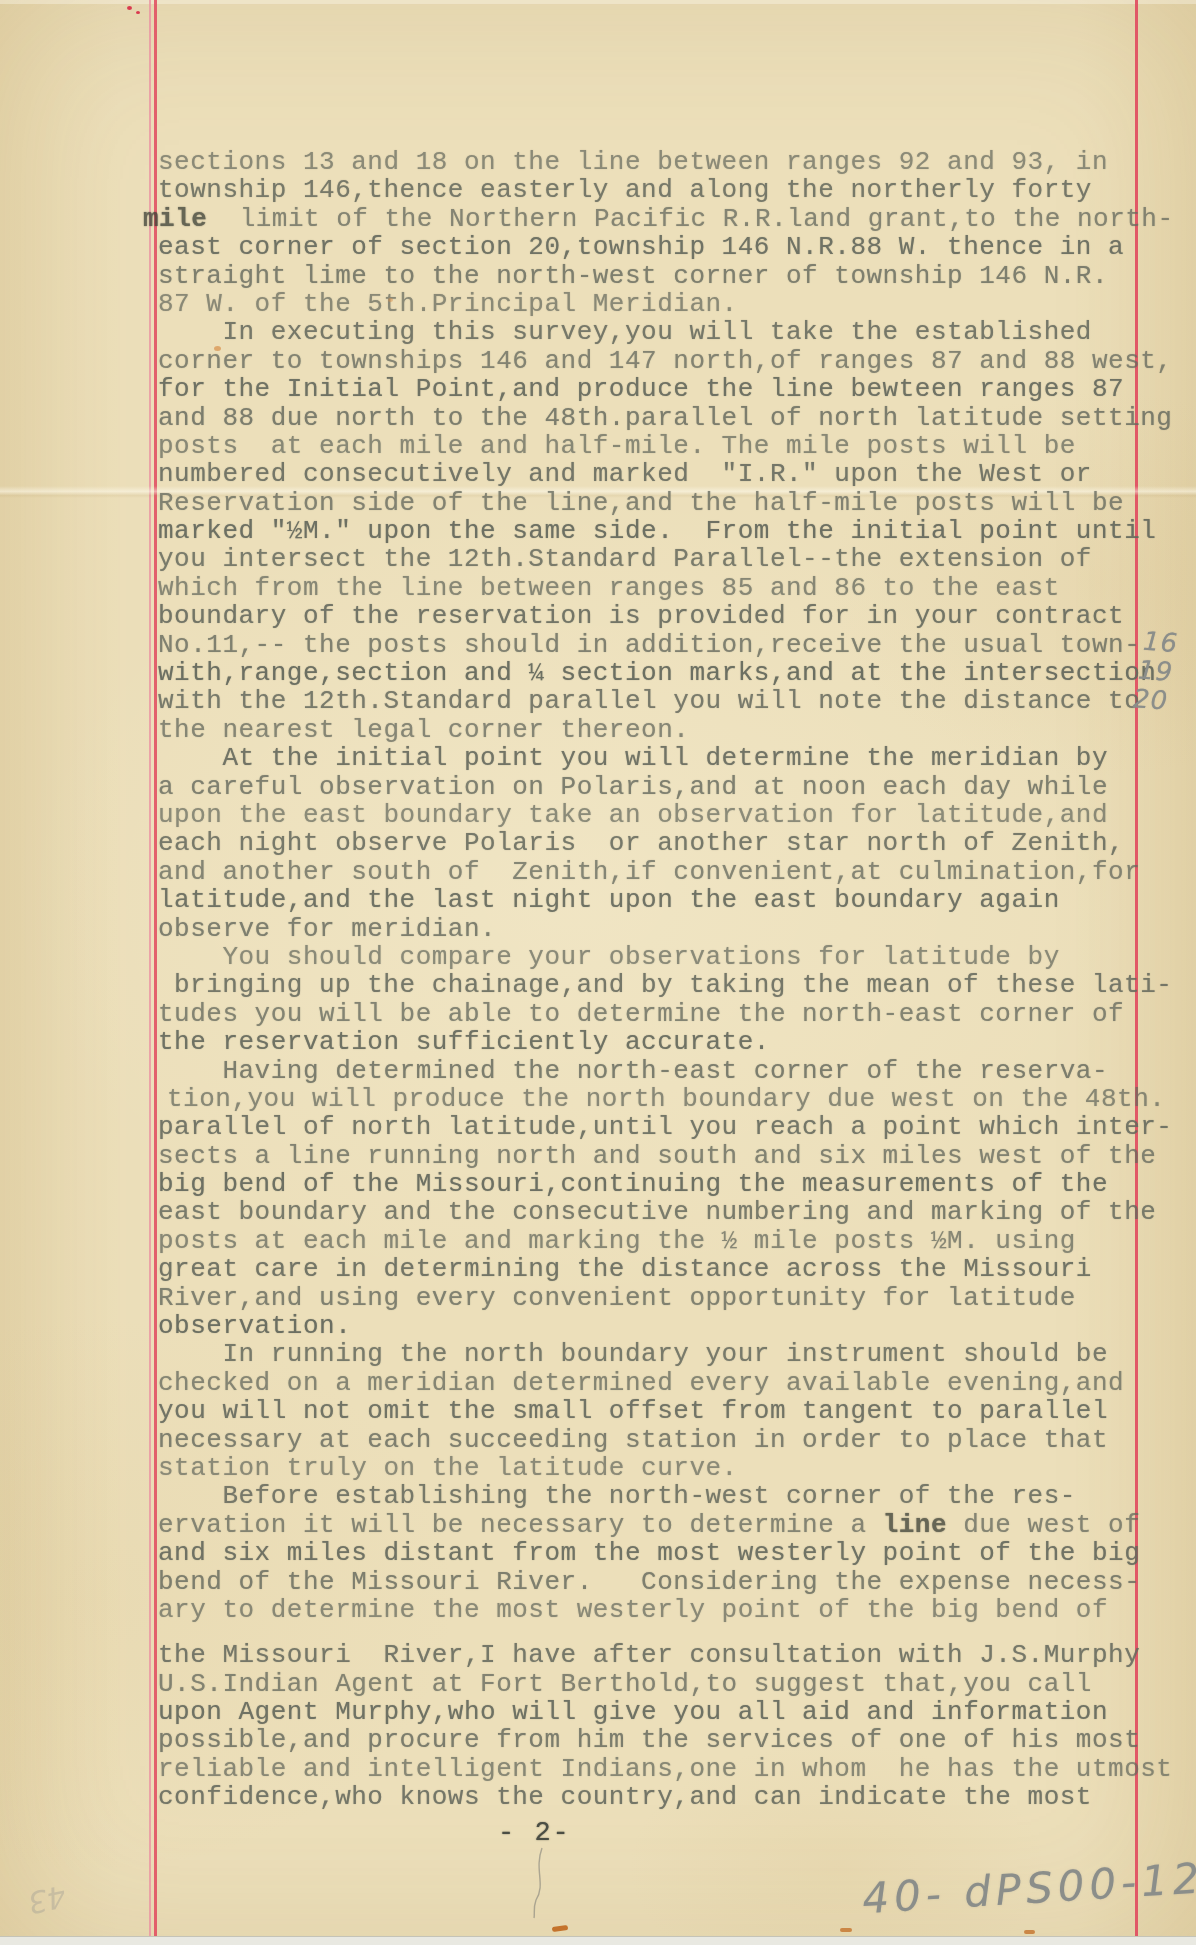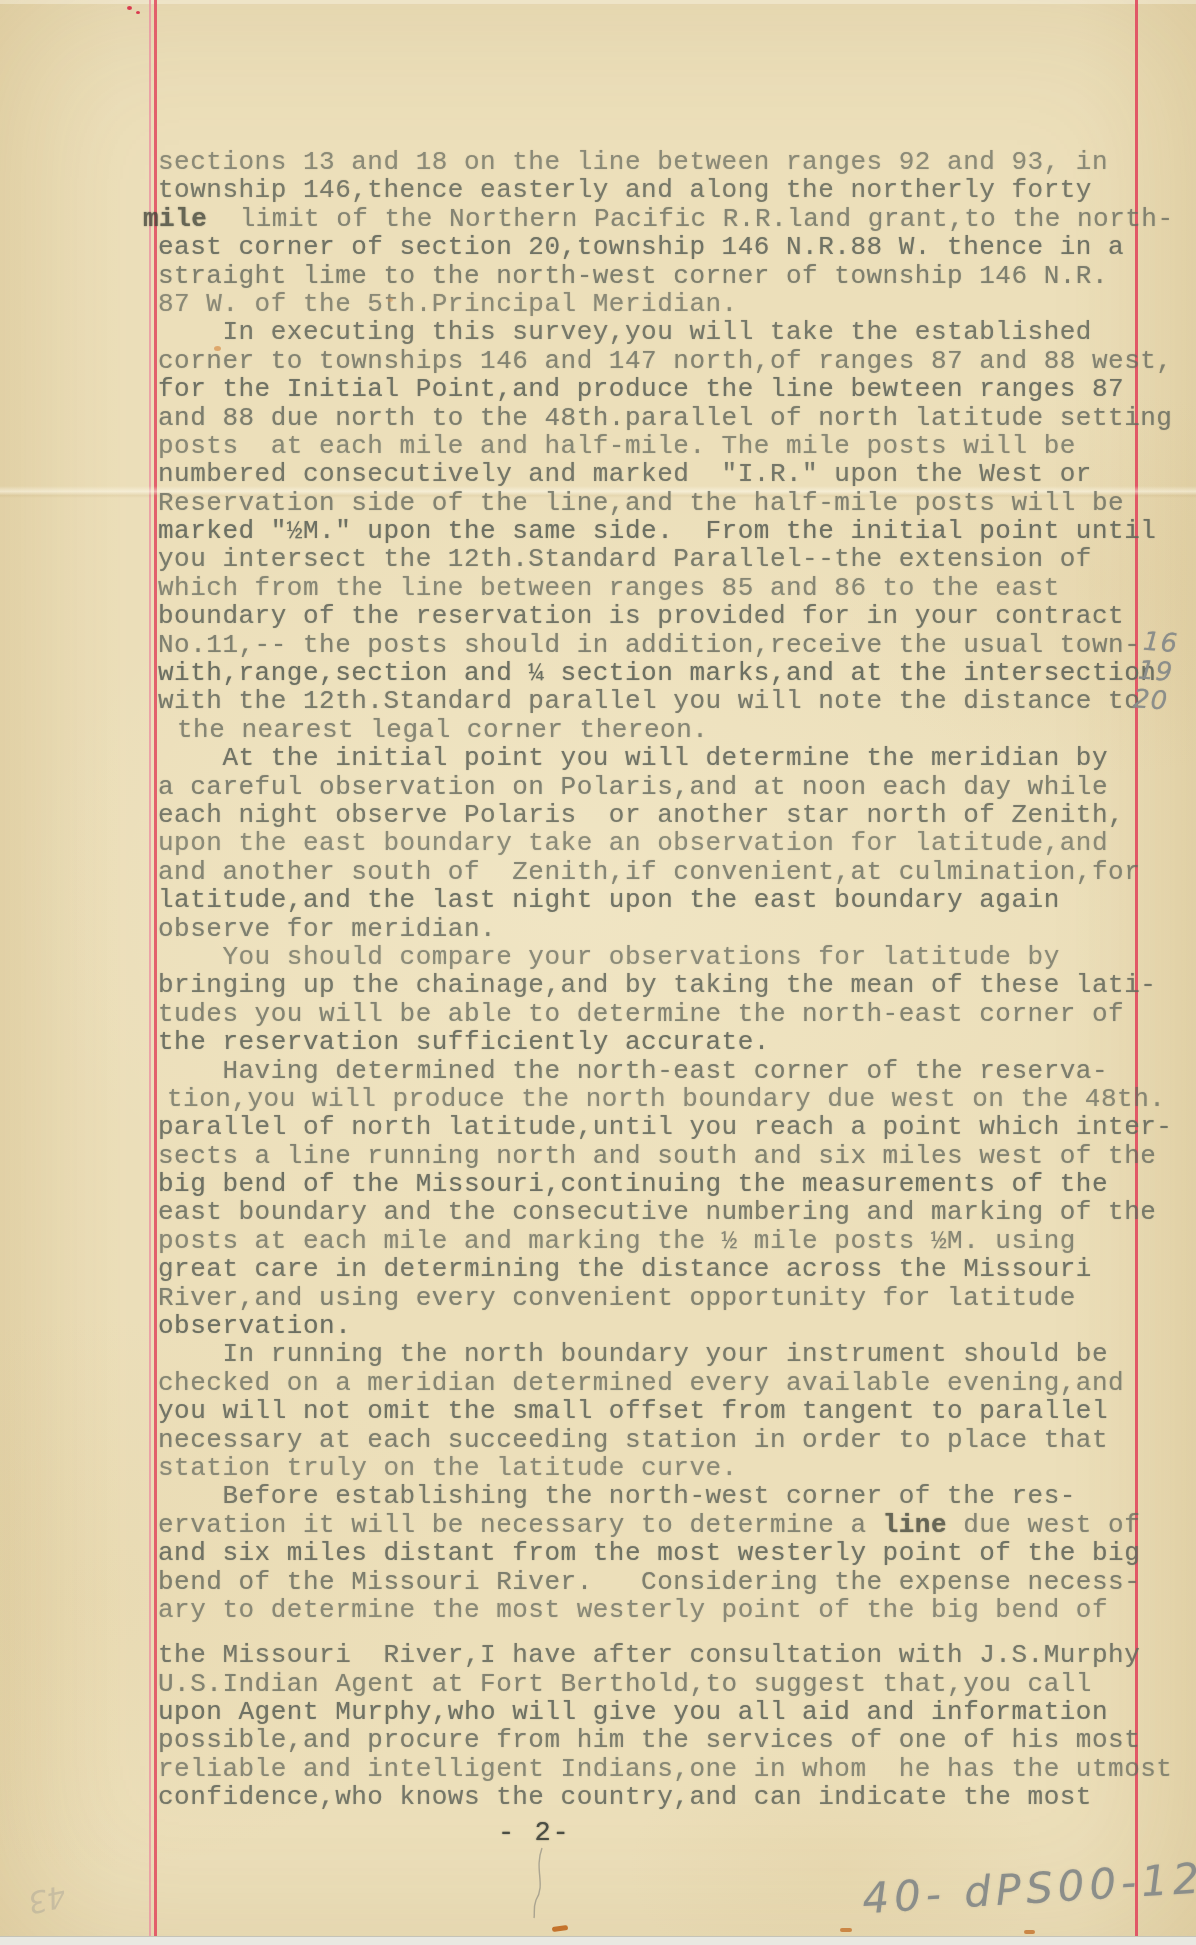--- a/index.html
+++ b/index.html
@@ -100,30 +100,30 @@
       <div class="line" style="opacity: 0.74;">posts  at each mile and half-mile. The mile posts will be</div>
       <div class="line" style="opacity: 0.89;">numbered consecutively and marked  "I.R." upon the West or</div>
       <div class="line" style="opacity: 0.79;">Reservation side of the line,and the half-mile posts will be</div>
       <div class="line" style="opacity: 0.94;">marked "½M." upon the same side.  From the initial point until</div>
       <div class="line" style="opacity: 0.85;">you intersect the 12th.Standard Parallel--the extension of</div>
       <div class="line" style="opacity: 0.75;">which from the line between ranges 85 and 86 to the east</div>
       <div class="line" style="opacity: 0.9;">boundary of the reservation is provided for in your contract</div>
       <div class="line" style="opacity: 0.8;">No.11,-- the posts should in addition,receive the usual town-</div>
       <div class="line" style="opacity: 0.95;">with,range,section and ¼ section marks,and at the intersection</div>
       <div class="line" style="opacity: 0.86;">with the 12th.Standard parallel you will note the distance to</div>
-      <div class="line" style="opacity: 0.76; padding-left: 19px;">the nearest legal corner thereon.</div>
+      <div class="line" style="opacity: 0.76;">the nearest legal corner thereon.</div>
       <div class="line" style="opacity: 0.91;">    At the initial point you will determine the meridian by</div>
       <div class="line" style="opacity: 0.81;">a careful observation on Polaris,and at noon each day while</div>
+      <div class="line" style="opacity: 0.72;">upon the east boundary take an observation for latitude,and</div>
       <div class="line" style="opacity: 0.87;">each night observe Polaris  or another star north of Zenith,</div>
-      <div class="line" style="opacity: 0.72;">upon the east boundary take an observation for latitude,and</div>
       <div class="line" style="opacity: 0.77;">and another south of  Zenith,if convenient,at culmination,for</div>
       <div class="line" style="opacity: 0.92;">latitude,and the last night upon the east boundary again</div>
       <div class="line" style="opacity: 0.82;">observe for meridian.</div>
       <div class="line" style="opacity: 0.73;">    You should compare your observations for latitude by</div>
-      <div class="line" style="opacity: 0.88;">bringing up the chainage,and by taking the mean of these lati-</div>
+      <div class="line" style="opacity: 0.88; margin-left: 16px;">bringing up the chainage,and by taking the mean of these lati-</div>
       <div class="line" style="opacity: 0.78;">tudes you will be able to determine the north-east corner of</div>
       <div class="line" style="opacity: 0.93;">the reservation sufficiently accurate.</div>
       <div class="line" style="opacity: 0.83;">    Having determined the north-east corner of the reserva-</div>
       <div class="line" style="opacity: 0.74; padding-left: 9px;">tion,you will produce the north boundary due west on the 48th.</div>
       <div class="line" style="opacity: 0.89;">parallel of north latitude,until you reach a point which inter-</div>
       <div class="line" style="opacity: 0.79;">sects a line running north and south and six miles west of the</div>
       <div class="line" style="opacity: 0.94;">big bend of the Missouri,continuing the measurements of the</div>
       <div class="line" style="opacity: 0.85;">east boundary and the consecutive numbering and marking of the</div>
       <div class="line" style="opacity: 0.75;">posts at each mile and marking the ½ mile posts ½M. using</div>
       <div class="line" style="opacity: 0.9;">great care in determining the distance across the Missouri</div>

